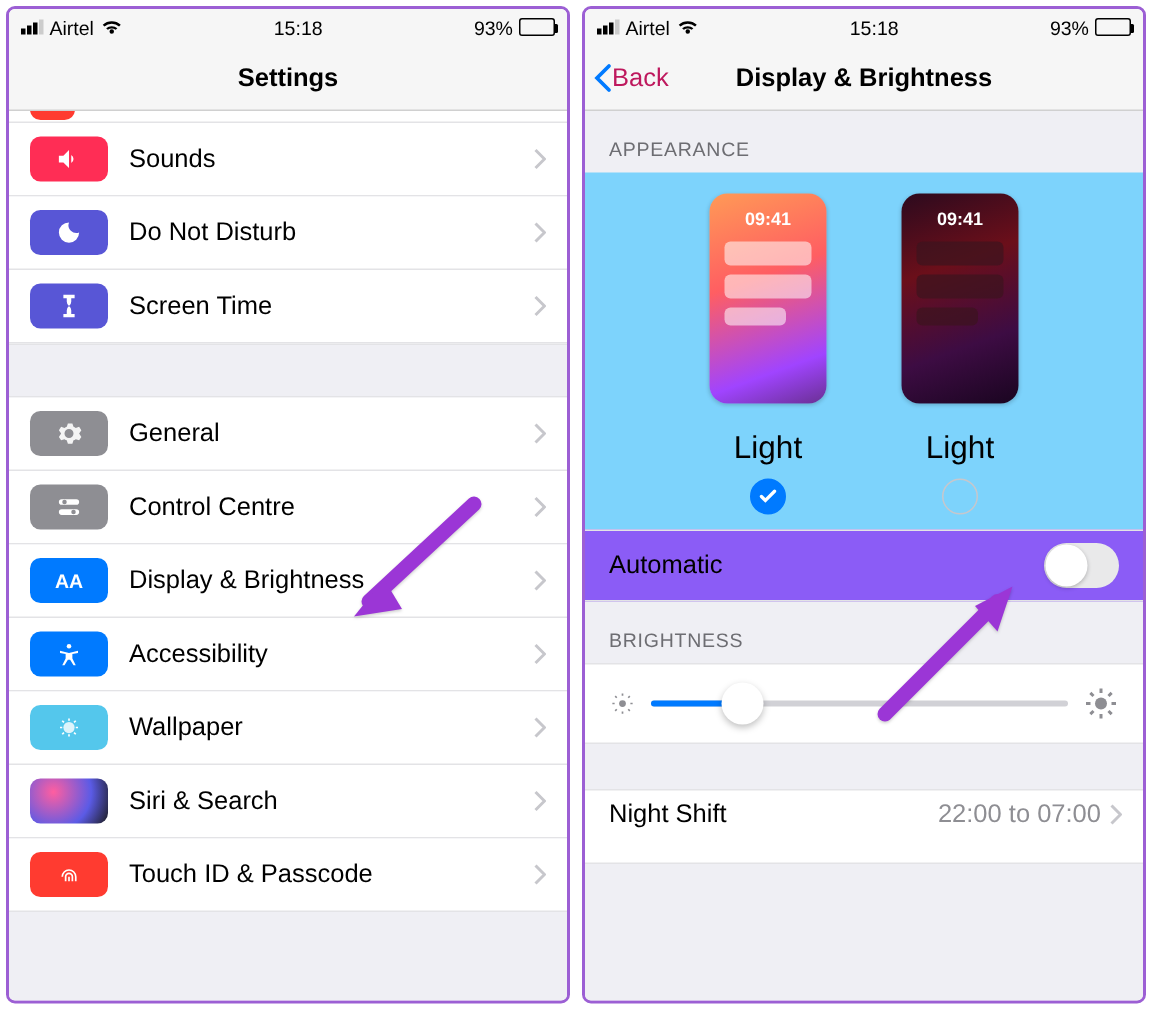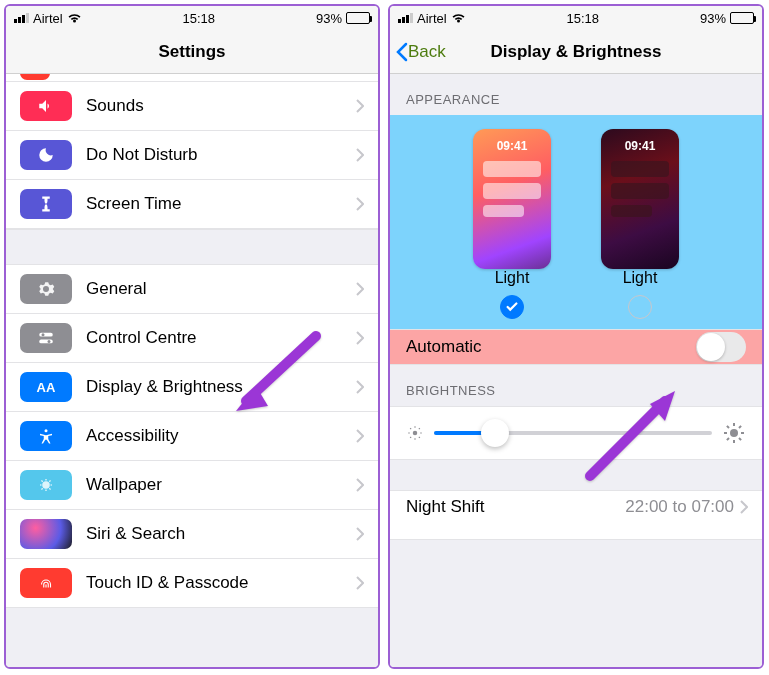--- a/index.html
+++ b/index.html
@@ -47,21 +47,21 @@
   background: #f6f6f6;
   border-bottom: 1px solid #d0d0d0;
   display: flex;
   align-items: center;
   justify-content: center;
   position: relative;
 }
 .navbar .title { font-size: 17px; font-weight: 600; }
 .navbar .back {
   position: absolute; left: 6px; display: flex; align-items: center;
-  color: #4d7c0f; font-size: 17px; cursor: pointer;
+  color: #be185d; font-size: 17px; cursor: pointer;
 }
 .navbar .back svg { width: 12px; height: 20px; }
 
 .content { flex: 1; overflow: hidden; background: #efeff4; }
 .row {
   background: #fff;
   display: flex;
   align-items: center;
   height: 49px;
   padding: 0 14px 0 14px;
@@ -91,27 +91,27 @@
   width: 78px; height: 140px; border-radius: 12px; overflow:hidden;
   position:relative; box-shadow: 0 1px 3px rgba(0,0,0,0.2);
 }
 .mini-light { background: linear-gradient(160deg,#ff9a56 0%,#ff5e62 40%,#a044ff 80%,#6a3093 100%); }
 .mini-dark  { background: linear-gradient(160deg,#2c0a1e 0%,#6b0f1a 35%,#3d0c43 70%,#1a0520 100%); }
 .mini-time { position:absolute; top:10px; width:100%; text-align:center; color:#fff; font-size:12px; font-weight:600;}
 .mini-widgets { position:absolute; top:32px; left:10px; right:10px; }
 .mini-widgets .w { height:16px; border-radius:4px; margin-bottom:6px; }
 .mini-light .w { background:rgba(255,255,255,0.55); }
 .mini-dark .w { background:rgba(60,20,30,0.7); }
-.choice-label { margin-top:0; font-size:16px; }
+.choice-label { margin-top:18px; font-size:21px; }
 .radio { margin-top:8px; width:24px; height:24px; border-radius:50%; border:1.5px solid #c7c7cc; display:flex; align-items:center; justify-content:center;}
 .radio.checked { background:#007aff; border-color:#007aff; }
 .radio.checked svg { width:14px; height:14px; }
 
 .row-plain {
-  background:#fca5a5; height:36px; display:flex; align-items:center;
+  background:#8b5cf6; height:48px; display:flex; align-items:center;
   padding: 0 16px; border-top:1px solid #e3e3e6; border-bottom:1px solid #e3e3e6;
   font-size:17px; justify-content:space-between;
 }
 .toggle { width:50px; height:30px; background:#e9e9ea; border-radius:15px; position:relative; cursor:pointer;}
 .toggle .knob{ width:28px; height:28px; background:#fff; border-radius:50%; position:absolute; top:1px; left:1px; box-shadow:0 1px 3px rgba(0,0,0,0.25);}
 
 .brightness-panel { background:#fff; padding: 14px 16px; display:flex; align-items:center; gap:10px; border-top:1px solid #e3e3e6; border-bottom:1px solid #e3e3e6;}
 .sun { color:#8e8e93; }
 .slider { flex:1; height:4px; background:#d1d1d6; border-radius:2px; position:relative; cursor:pointer;}
 .slider-fill{ position:absolute; left:0; top:0; height:100%; width:22%; background:#007aff; border-radius:2px;}

